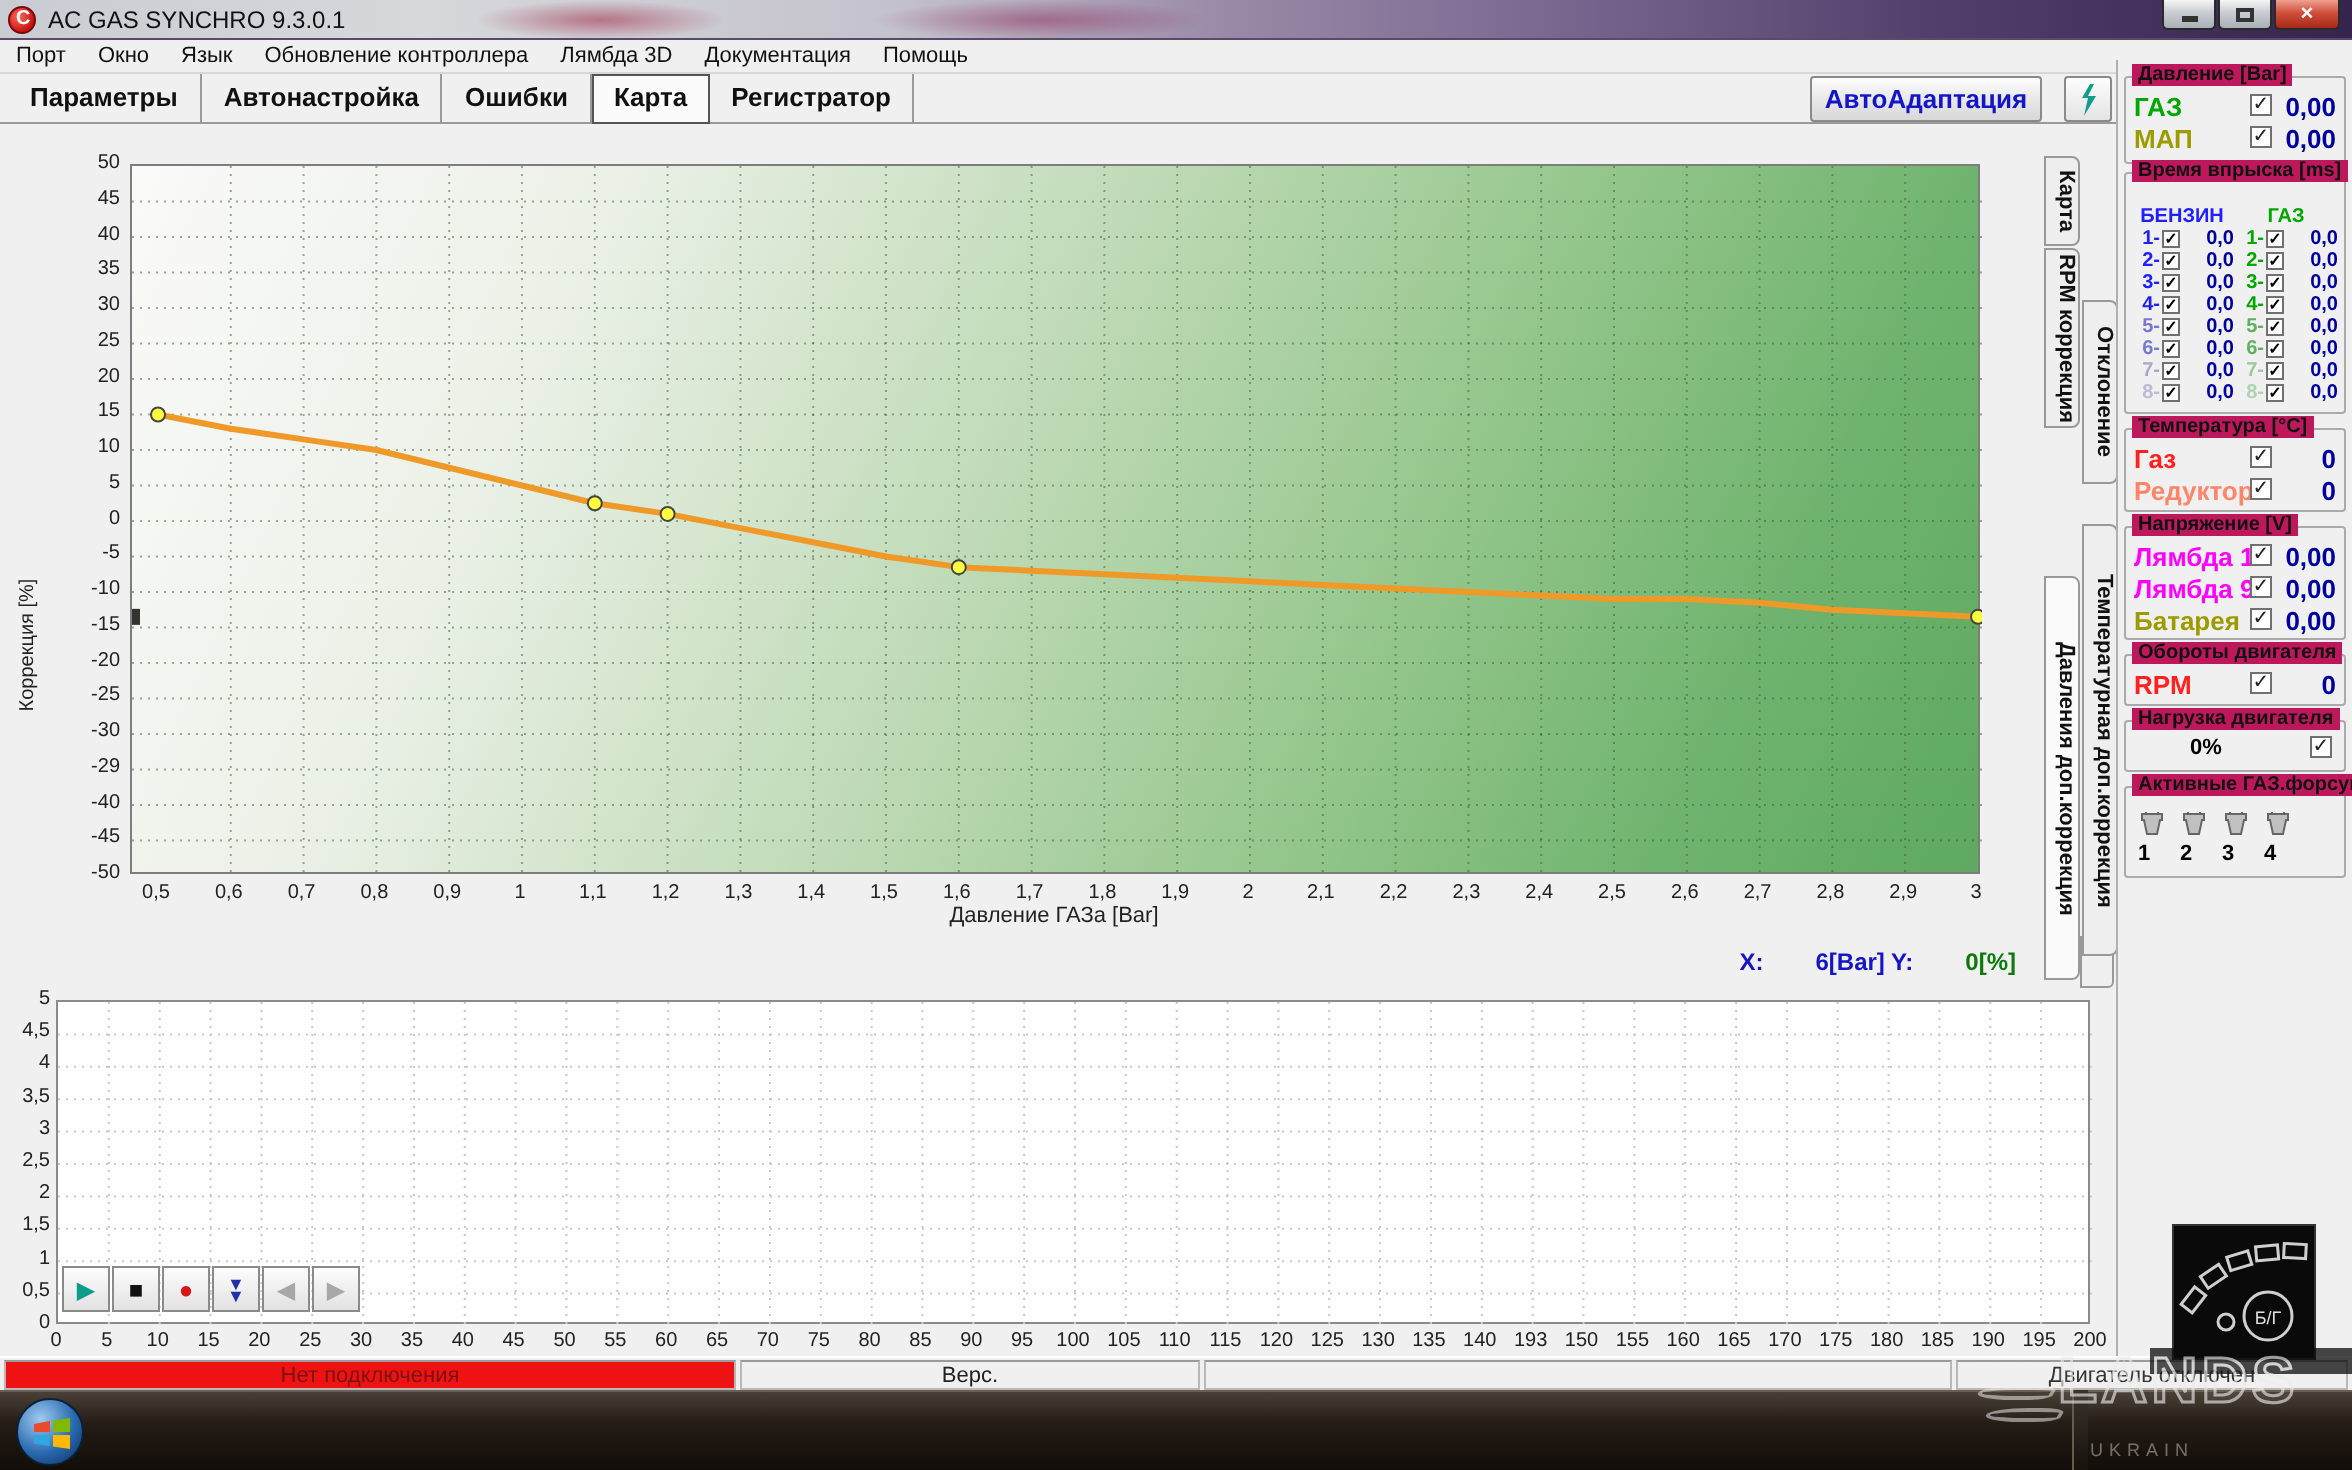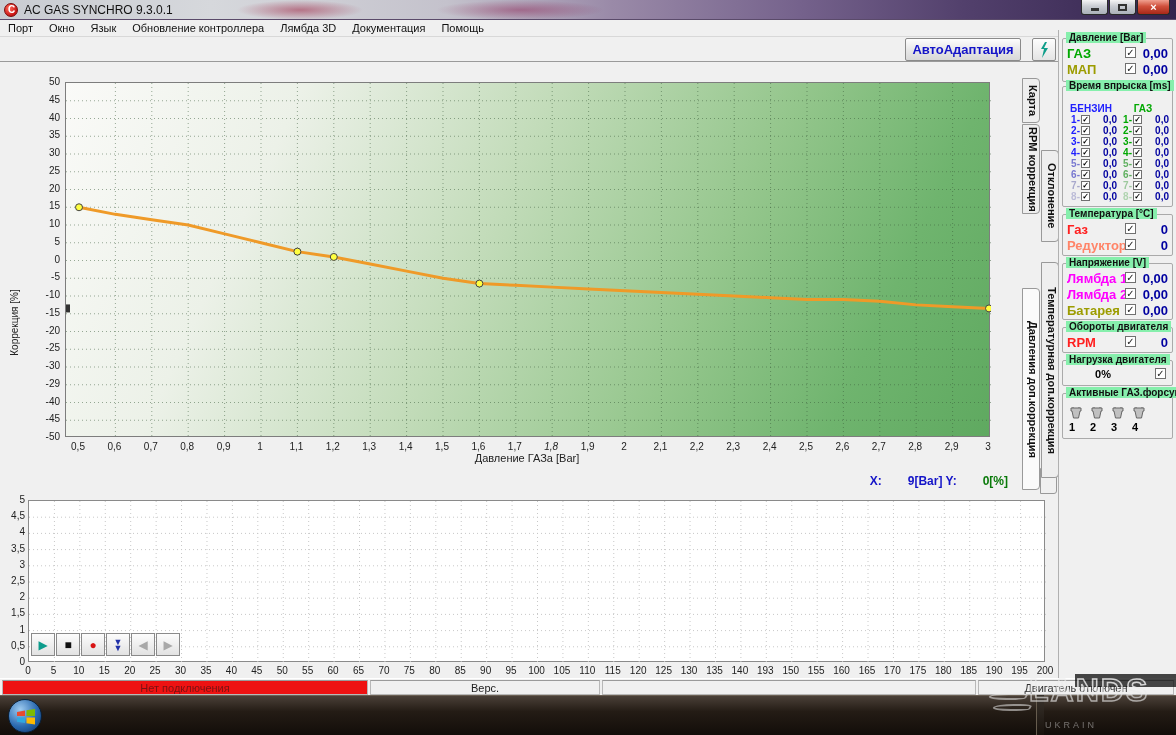--- a/index.html
+++ b/index.html
@@ -87,21 +87,21 @@
     display:flex; align-items:center; justify-content:center; }
   #ssec1 { left:2px; width:366px; background:#ee1212; color:#7a1212; }
   #ssec2 { left:370px; width:230px; color:#222; }
   #ssec3 { left:602px; width:374px; }
   #ssec4 { left:978px; width:196px; color:#333; }
 
   
   #rightpanel { position:absolute; left:1058px; top:30px; width:118px; height:648px; background:#f0f0f0;
     border-left:1px solid #b0b0b0; }
   .grp { position:absolute; left:3px; width:111px; border:1px solid #aaa; border-radius:2px; background:#f0f0f0; }
-  .grp-title { position:absolute; left:3px; top:-7px; background:#86efac; padding:0 3px;
+  .grp-title { position:absolute; left:3px; top:-7px; background:#be185d; padding:0 3px;
     font-size:10px; font-weight:bold; color:#111; white-space:nowrap; }
   .prow { position:relative; height:16px; }
   .plabel { position:absolute; left:4px; top:1px; font-size:13px; font-weight:bold; white-space:nowrap; }
   .pval { position:absolute; right:4px; top:1px; font-size:13px; font-weight:bold; color:#0000a0; }
   .cb { display:inline-block; width:11px; height:11px; background:#fff; border:1px solid #707070;
     font-size:10px; line-height:9px; text-align:center; color:#222; }
   .cbpos { position:absolute; left:62px; top:2px; }
   #inj-table { position:absolute; left:2px; top:16px; width:105px; }
   .inj-head { display:flex; font-size:10px; font-weight:bold; }
   .inj-head span { width:52px; text-align:center; }
@@ -163,20 +163,27 @@
       <span class="menu-item">Порт</span>
       <span class="menu-item">Окно</span>
       <span class="menu-item">Язык</span>
       <span class="menu-item">Обновление контроллера</span>
       <span class="menu-item">Лямбда 3D</span>
       <span class="menu-item">Документация</span>
       <span class="menu-item">Помощь</span>
     </div>
 
   <div id="tabrow">
+    <div id="tabs">
+        <div class="tab">Параметры</div>
+        <div class="tab">Автонастройка</div>
+        <div class="tab">Ошибки</div>
+        <div class="tab active">Карта</div>
+        <div class="tab">Регистратор</div>
+      </div>
     <button id="autoadapt">АвтоАдаптация</button>
     <button id="connectbtn">
       <svg width="12" height="16" viewBox="0 0 12 16">
         <path d="M7 0 L3 7 h3 L4 16 L10 6 H6 L9 0 Z" fill="#0f9e8a"></path>
       </svg>
     </button>
   </div>
 
   <div id="mainchart">
     <div id="ylab">Коррекция [%]</div>
@@ -264,37 +271,37 @@
         <span class="xtick" style="left: 170.2px; top: 379px;">0,8</span>
         <span class="xtick" style="left: 206.6px; top: 379px;">0,9</span>
         <span class="xtick" style="left: 243px; top: 379px;">1</span>
         <span class="xtick" style="left: 279.4px; top: 379px;">1,1</span>
         <span class="xtick" style="left: 315.8px; top: 379px;">1,2</span>
         <span class="xtick" style="left: 352.2px; top: 379px;">1,3</span>
         <span class="xtick" style="left: 388.6px; top: 379px;">1,4</span>
         <span class="xtick" style="left: 425px; top: 379px;">1,5</span>
         <span class="xtick" style="left: 461.4px; top: 379px;">1,6</span>
         <span class="xtick" style="left: 497.8px; top: 379px;">1,7</span>
-        <span class="xtick" style="left: 534.2px; top: 379px; font-style: italic;">1,8</span>
+        <span class="xtick" style="left: 534.2px; top: 379px;">1,8</span>
         <span class="xtick" style="left: 570.6px; top: 379px;">1,9</span>
         <span class="xtick" style="left: 607px; top: 379px;">2</span>
         <span class="xtick" style="left: 643.4px; top: 379px;">2,1</span>
         <span class="xtick" style="left: 679.8px; top: 379px;">2,2</span>
         <span class="xtick" style="left: 716.2px; top: 379px;">2,3</span>
         <span class="xtick" style="left: 752.6px; top: 379px;">2,4</span>
         <span class="xtick" style="left: 789px; top: 379px;">2,5</span>
         <span class="xtick" style="left: 825.4px; top: 379px;">2,6</span>
         <span class="xtick" style="left: 861.8px; top: 379px;">2,7</span>
         <span class="xtick" style="left: 898.2px; top: 379px;">2,8</span>
         <span class="xtick" style="left: 934.6px; top: 379px;">2,9</span>
         <span class="xtick" style="left: 971px; top: 379px;">3</span>
       </div>
     <div id="xlab">Давление ГАЗа [Bar]</div>
     <div id="readout">
-      <span class="rx">X:</span><span class="sep"></span><span class="rx">9[Bar]</span>
+      <span class="rx">X:</span><span class="sep"></span><span class="rx">6[Bar]</span>
       <span class="rx">Y:</span><span class="sep"></span><span class="ry">0[%]</span>
     </div>
     <div id="tabstrip-end"></div>
   </div>
 
   <div class="stab" style="left:1022px; top:78px;  height:45px;">Карта</div>
   <div class="stab" style="left:1022px; top:124px; height:90px;">RPM коррекция</div>
   <div class="stab" style="left:1041px; top:150px; height:92px;">Отклонение</div>
   <div class="stab" style="left:1041px; top:262px; height:216px;">Температурная доп.коррекция</div>
   <div class="stab active" style="left:1022px; top:288px; height:202px;">Давления доп.коррекция</div>
@@ -574,21 +581,21 @@
 
     <div class="grp" style="top:233px; height:57px;">
       <span class="grp-title">Напряжение [V]</span>
       <div id="voltage-rows" style="margin-top:6px;">
           <div class="prow">
             <span class="plabel" style="color: rgb(255, 0, 255);">Лямбда 1</span>
             <span class="cb cbpos">✓</span>
             <span class="pval">0,00</span>
           </div>
           <div class="prow">
-            <span class="plabel" style="color: rgb(255, 0, 255);">Лямбда 2</span>
+            <span class="plabel" style="color: rgb(255, 0, 255);">Лямбда 9</span>
             <span class="cb cbpos">✓</span>
             <span class="pval">0,00</span>
           </div>
           <div class="prow">
             <span class="plabel" style="color: rgb(156, 156, 0);">Батарея</span>
             <span class="cb cbpos">✓</span>
             <span class="pval">0,00</span>
           </div>
         </div>
     </div>
@@ -636,20 +643,34 @@
         </div>
       <div id="injnums">
           <span>1</span>
           <span>2</span>
           <span>3</span>
           <span>4</span>
         </div>
     </div>
   </div>
 
+  <div id="switchlogo">
+    <svg width="70" height="66" viewBox="0 0 70 66">
+      <g fill="none" stroke="#cfcfcf" stroke-width="1.5">
+        <rect x="4" y="34" width="11" height="7" transform="rotate(-52 9 37)"></rect>
+        <rect x="14" y="22" width="11" height="7" transform="rotate(-34 19 25)"></rect>
+        <rect x="27" y="14" width="11" height="7" transform="rotate(-17 32 17)"></rect>
+        <rect x="41" y="10" width="11" height="7" transform="rotate(-5 46 13)"></rect>
+        <rect x="55" y="9" width="11" height="7" transform="rotate(3 60 12)"></rect>
+        <circle cx="26" cy="48" r="4"></circle>
+        <circle cx="47" cy="45" r="12"></circle>
+      </g>
+      <text x="47" y="49" text-anchor="middle" font-size="9" fill="#e0e0e0">Б/Г</text>
+    </svg>
+  </div>
 
   <div id="taskbar">
     <div id="startorb">
       <svg width="20" height="18" viewBox="0 0 20 18">
         <path d="M1 4 L9 2.5 V8 H1 Z" fill="#e84b2f"></path>
         <path d="M10.5 2.3 L19 1 V8 H10.5 Z" fill="#7fba00"></path>
         <path d="M1 9.5 H9 V15 L1 13.8 Z" fill="#2fa8e0"></path>
         <path d="M10.5 9.5 H19 V16.5 L10.5 15.2 Z" fill="#ffb900"></path>
       </svg>
     </div>

